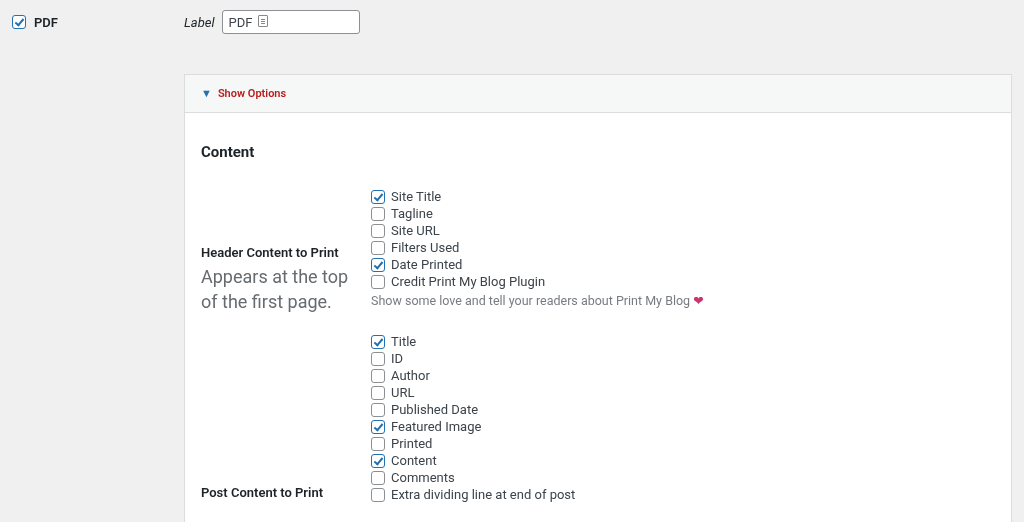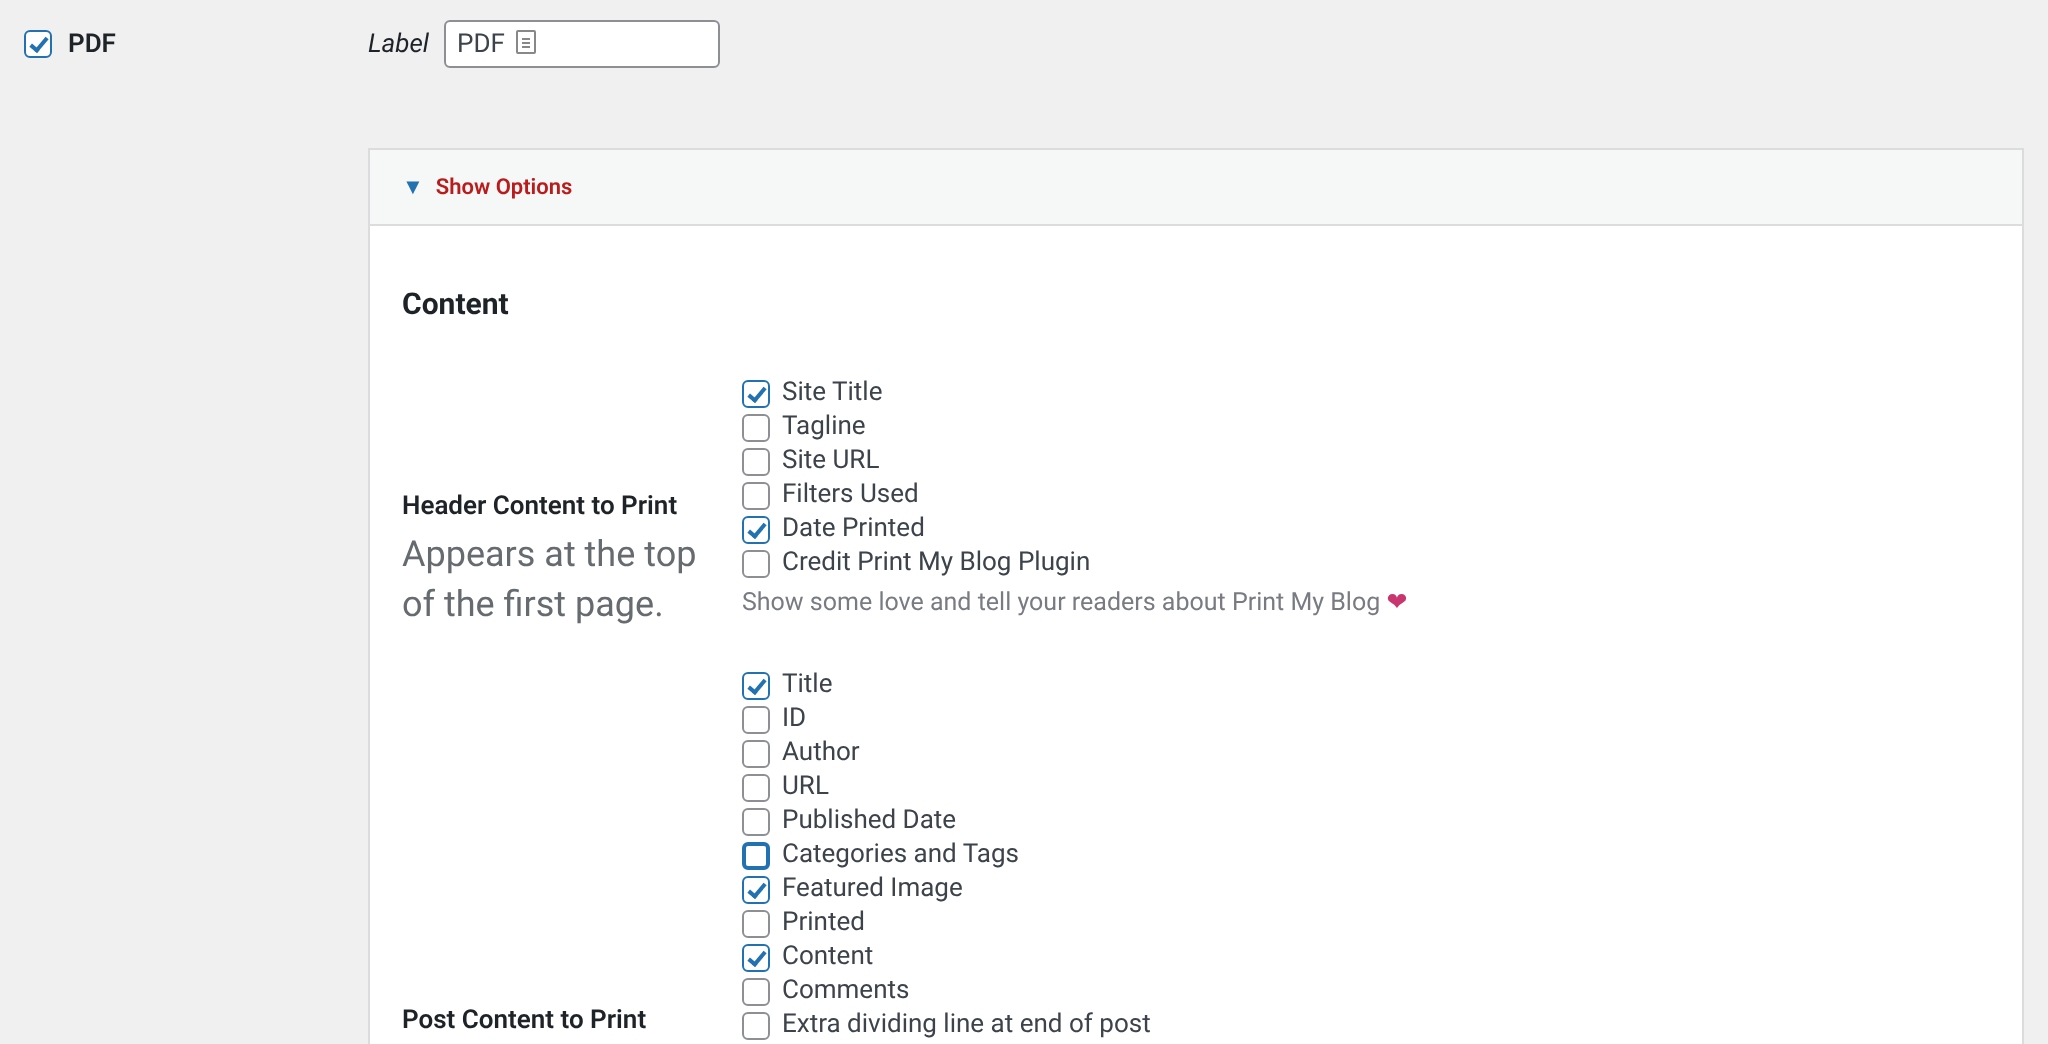--- a/index.html
+++ b/index.html
@@ -261,24 +261,20 @@
           </label>
           <label class="cb-line">
             <input type="checkbox" style="">
             <span>URL</span>
           </label>
           <label class="cb-line">
             <input type="checkbox" style="">
             <span>Published Date</span>
           </label>
           <label class="cb-line">
-            <input type="checkbox" class="hl" style="">
-            <span>Categories and Tags</span>
-          </label>
-          <label class="cb-line">
             <input type="checkbox" checked="" style="">
             <span>Featured Image</span>
           </label>
           <label class="cb-line">
             <input type="checkbox" style="">
             <span>Printed</span>
           </label>
           <label class="cb-line">
             <input type="checkbox" checked="" style="">
             <span>Content</span>

